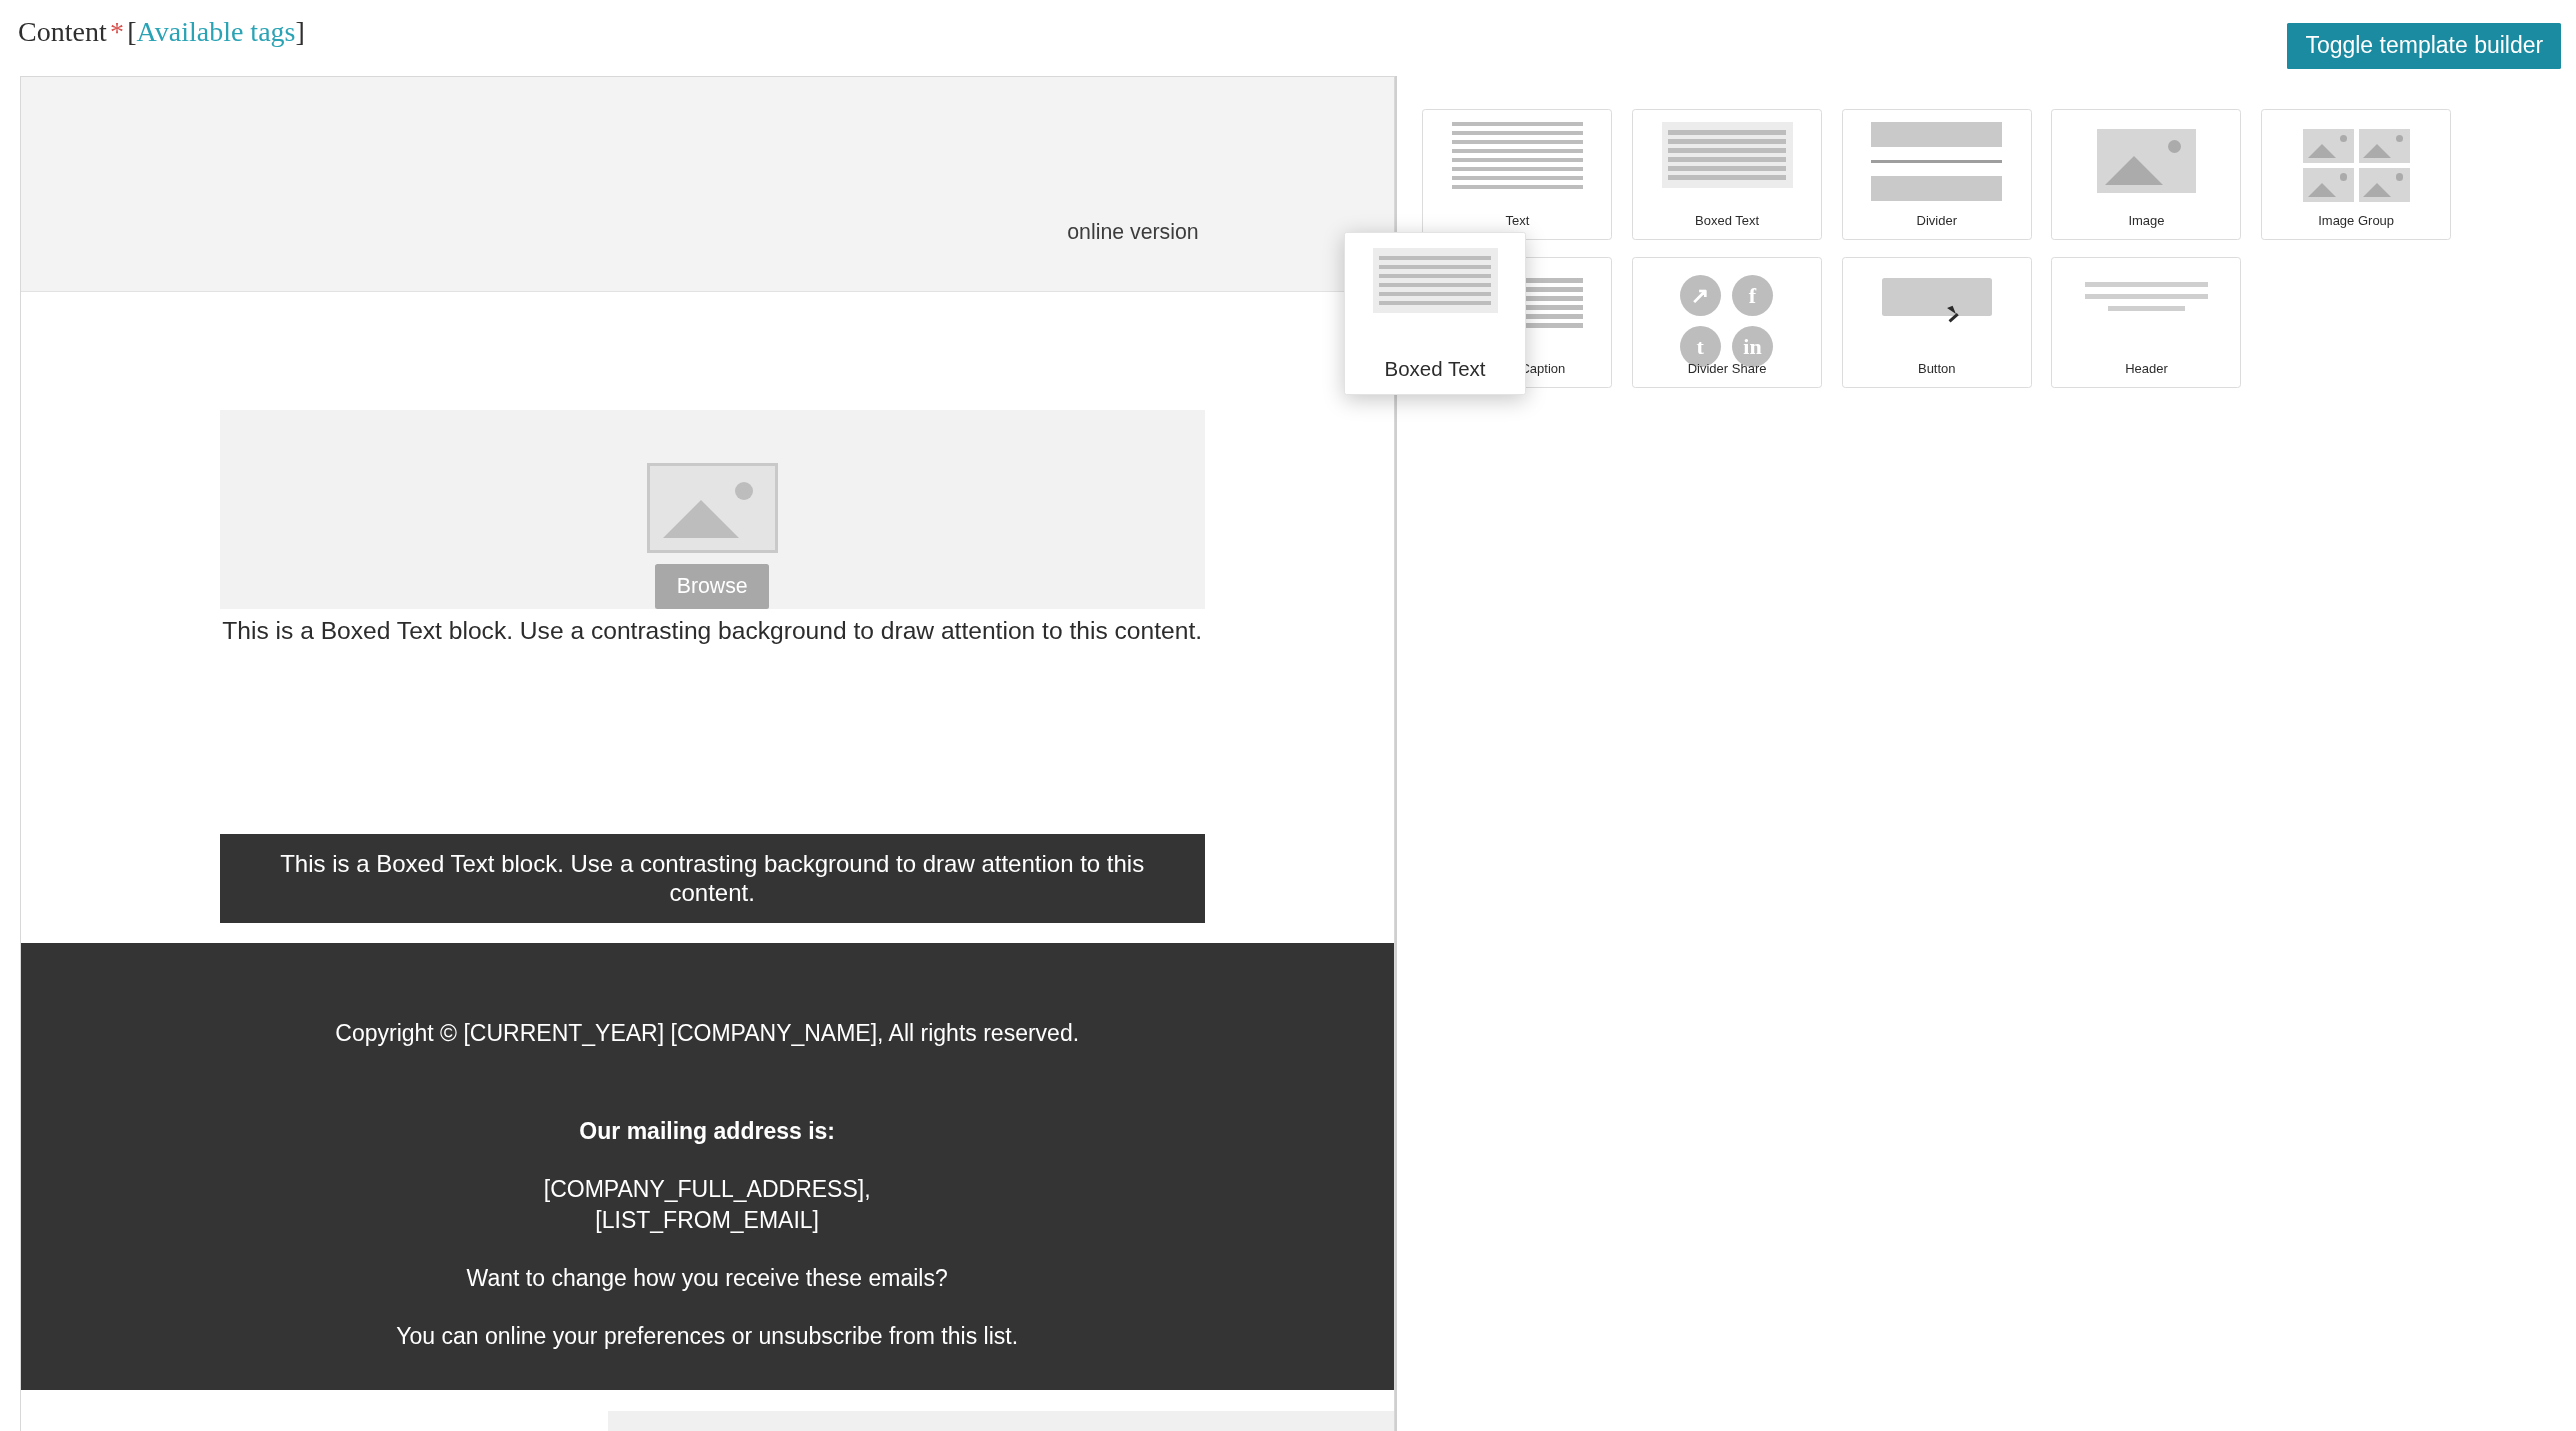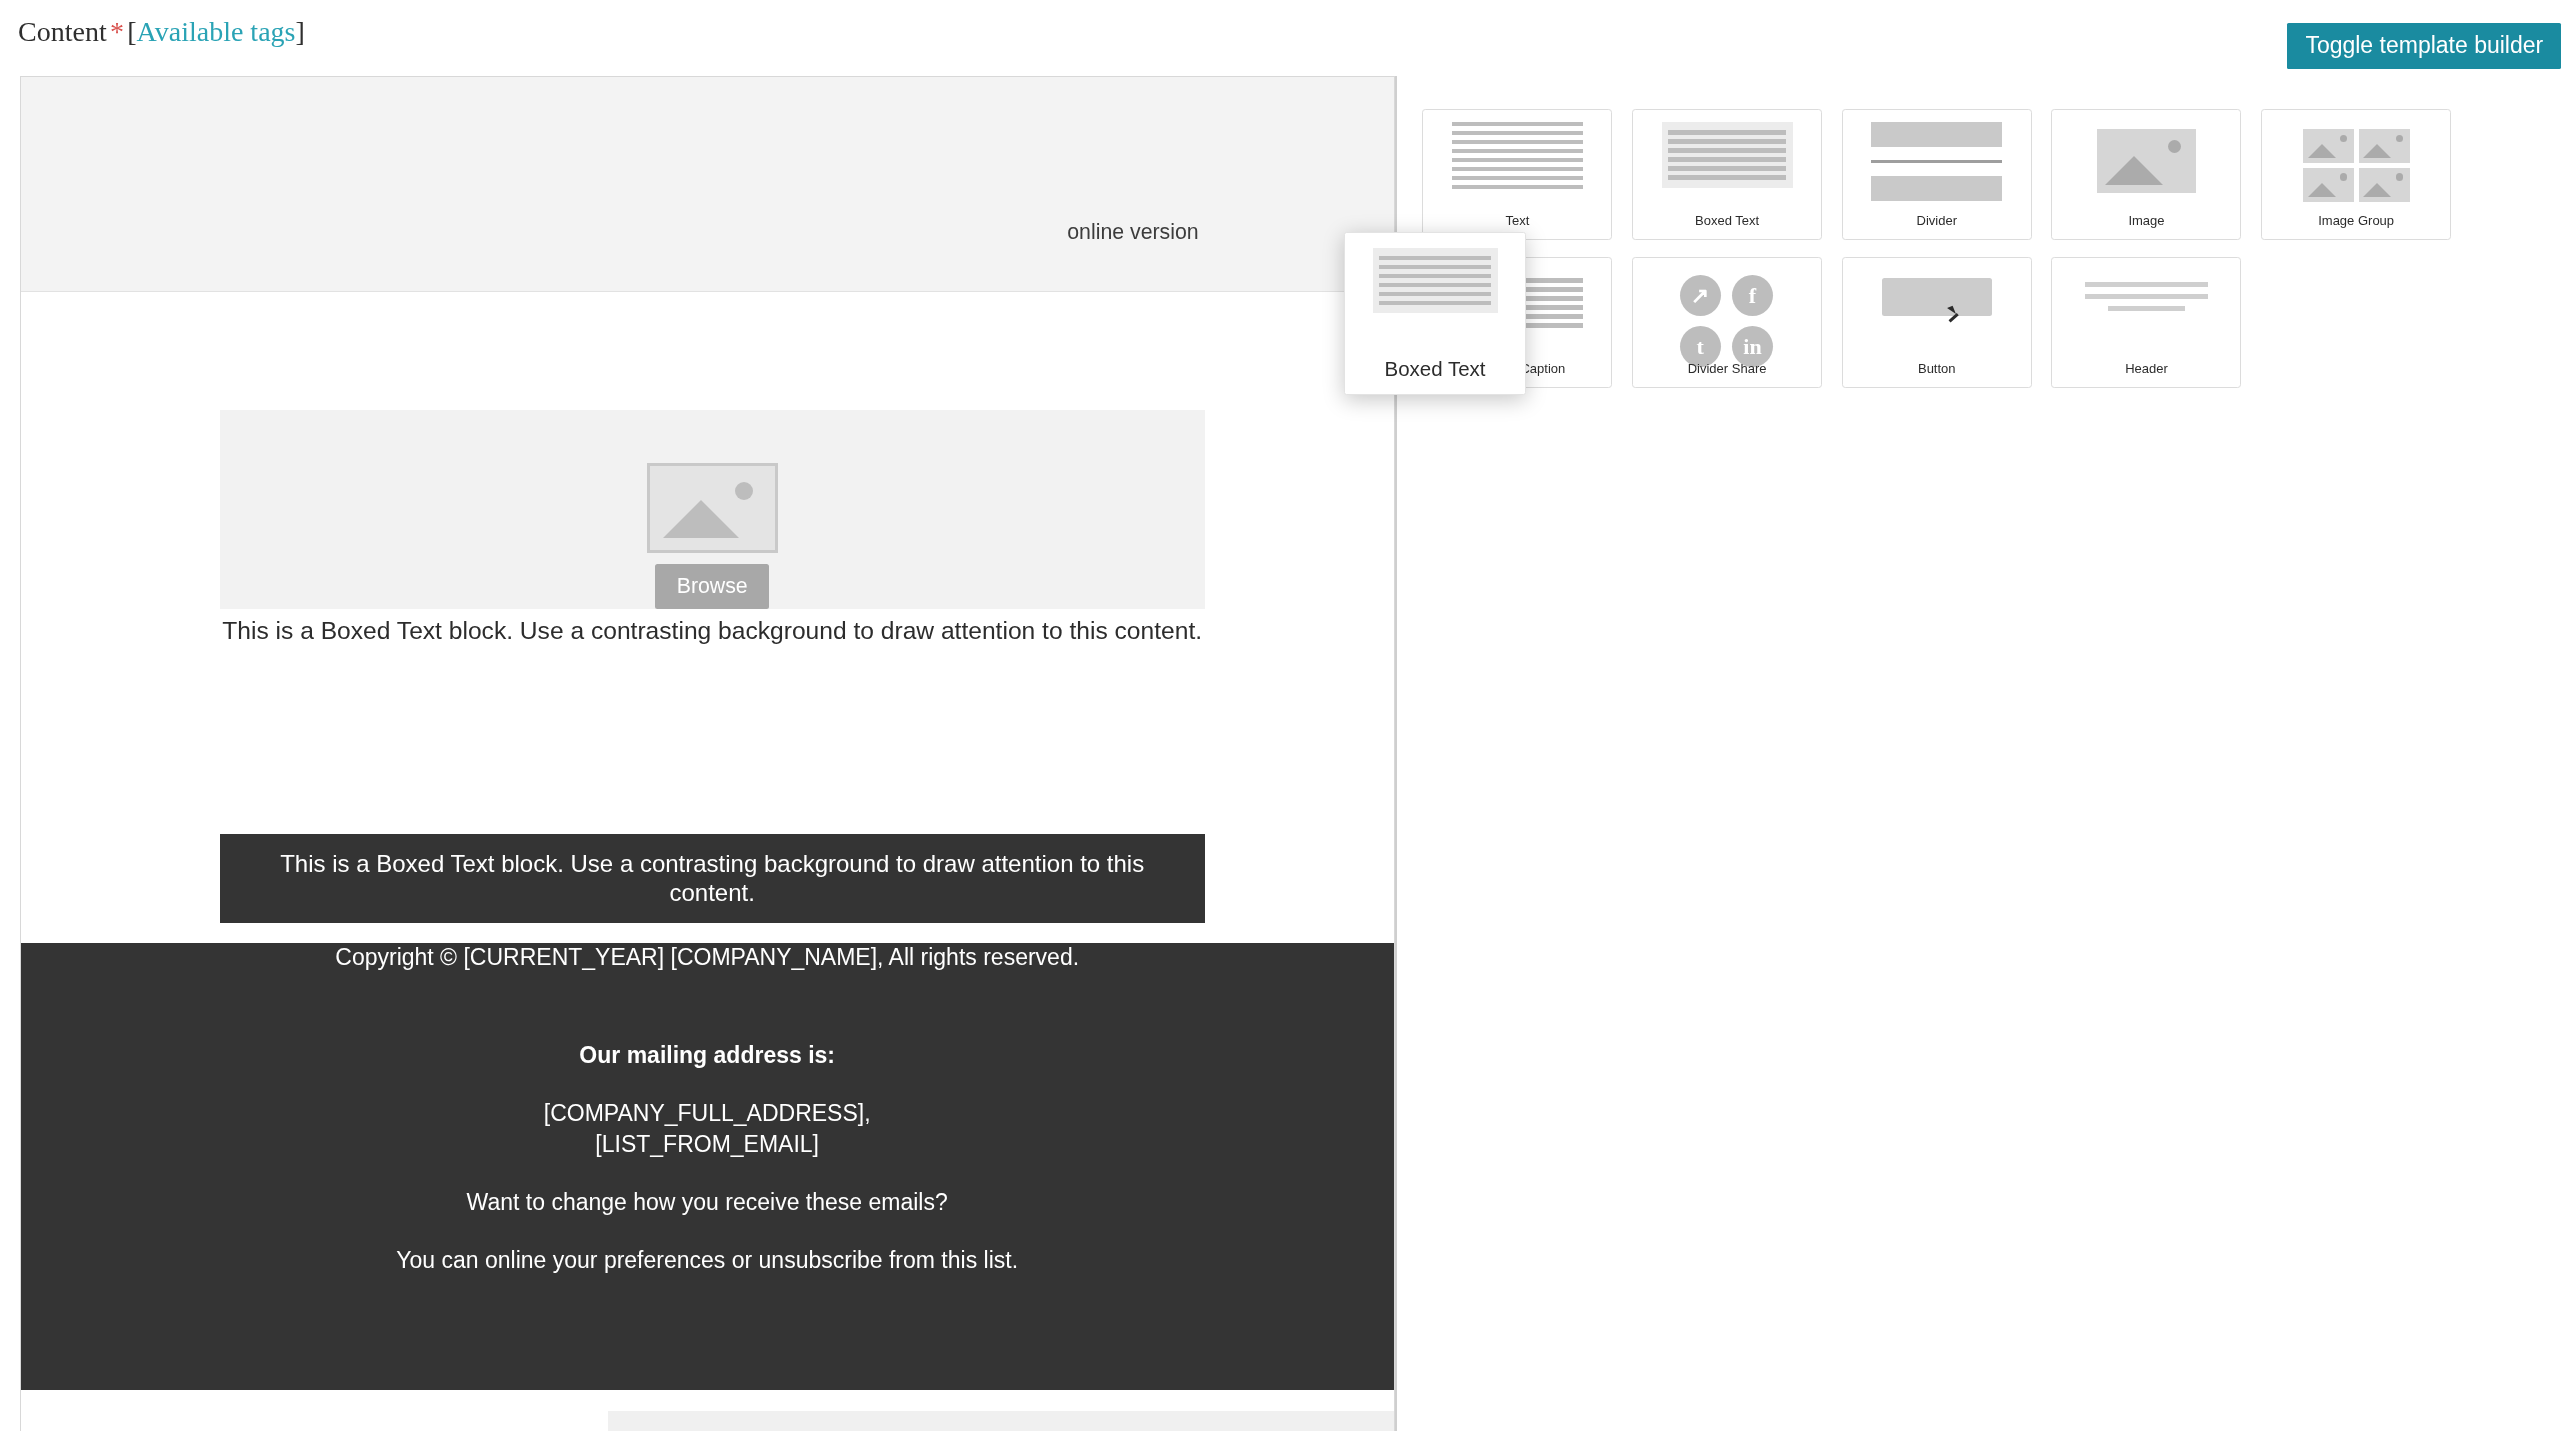--- a/index.html
+++ b/index.html
@@ -209,20 +209,21 @@
 
   
   .footer-dark {
     position: absolute;
     left: 0; top: 866px;
     width: 100%;
     height: 447px;
     background: #343434;
     color: #ffffff;
     text-align: center;
+    padding-top: 76px;
   }
   .footer-dark p {
     margin: 0 0 0.8px 0;
     font-size: 23px;
     line-height: 1.28;
   }
   .footer-dark .sp { height: 28px; }
   .footer-dark .bold { font-weight: bold; margin-top: 40px; }
 
   .footer-bottom-strip {

